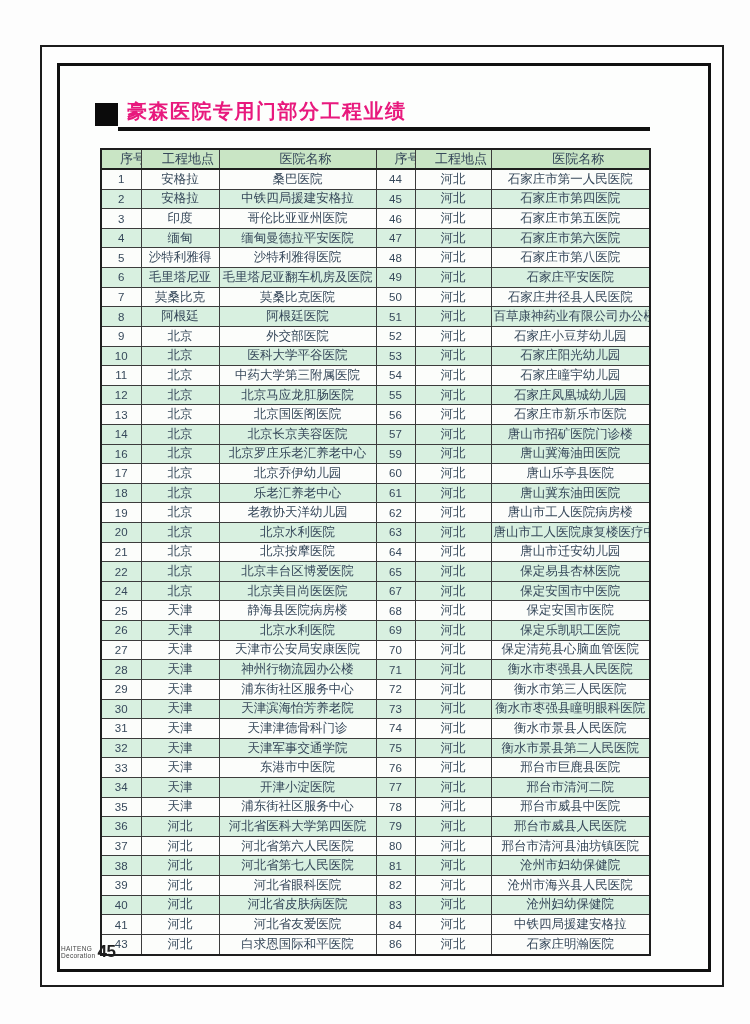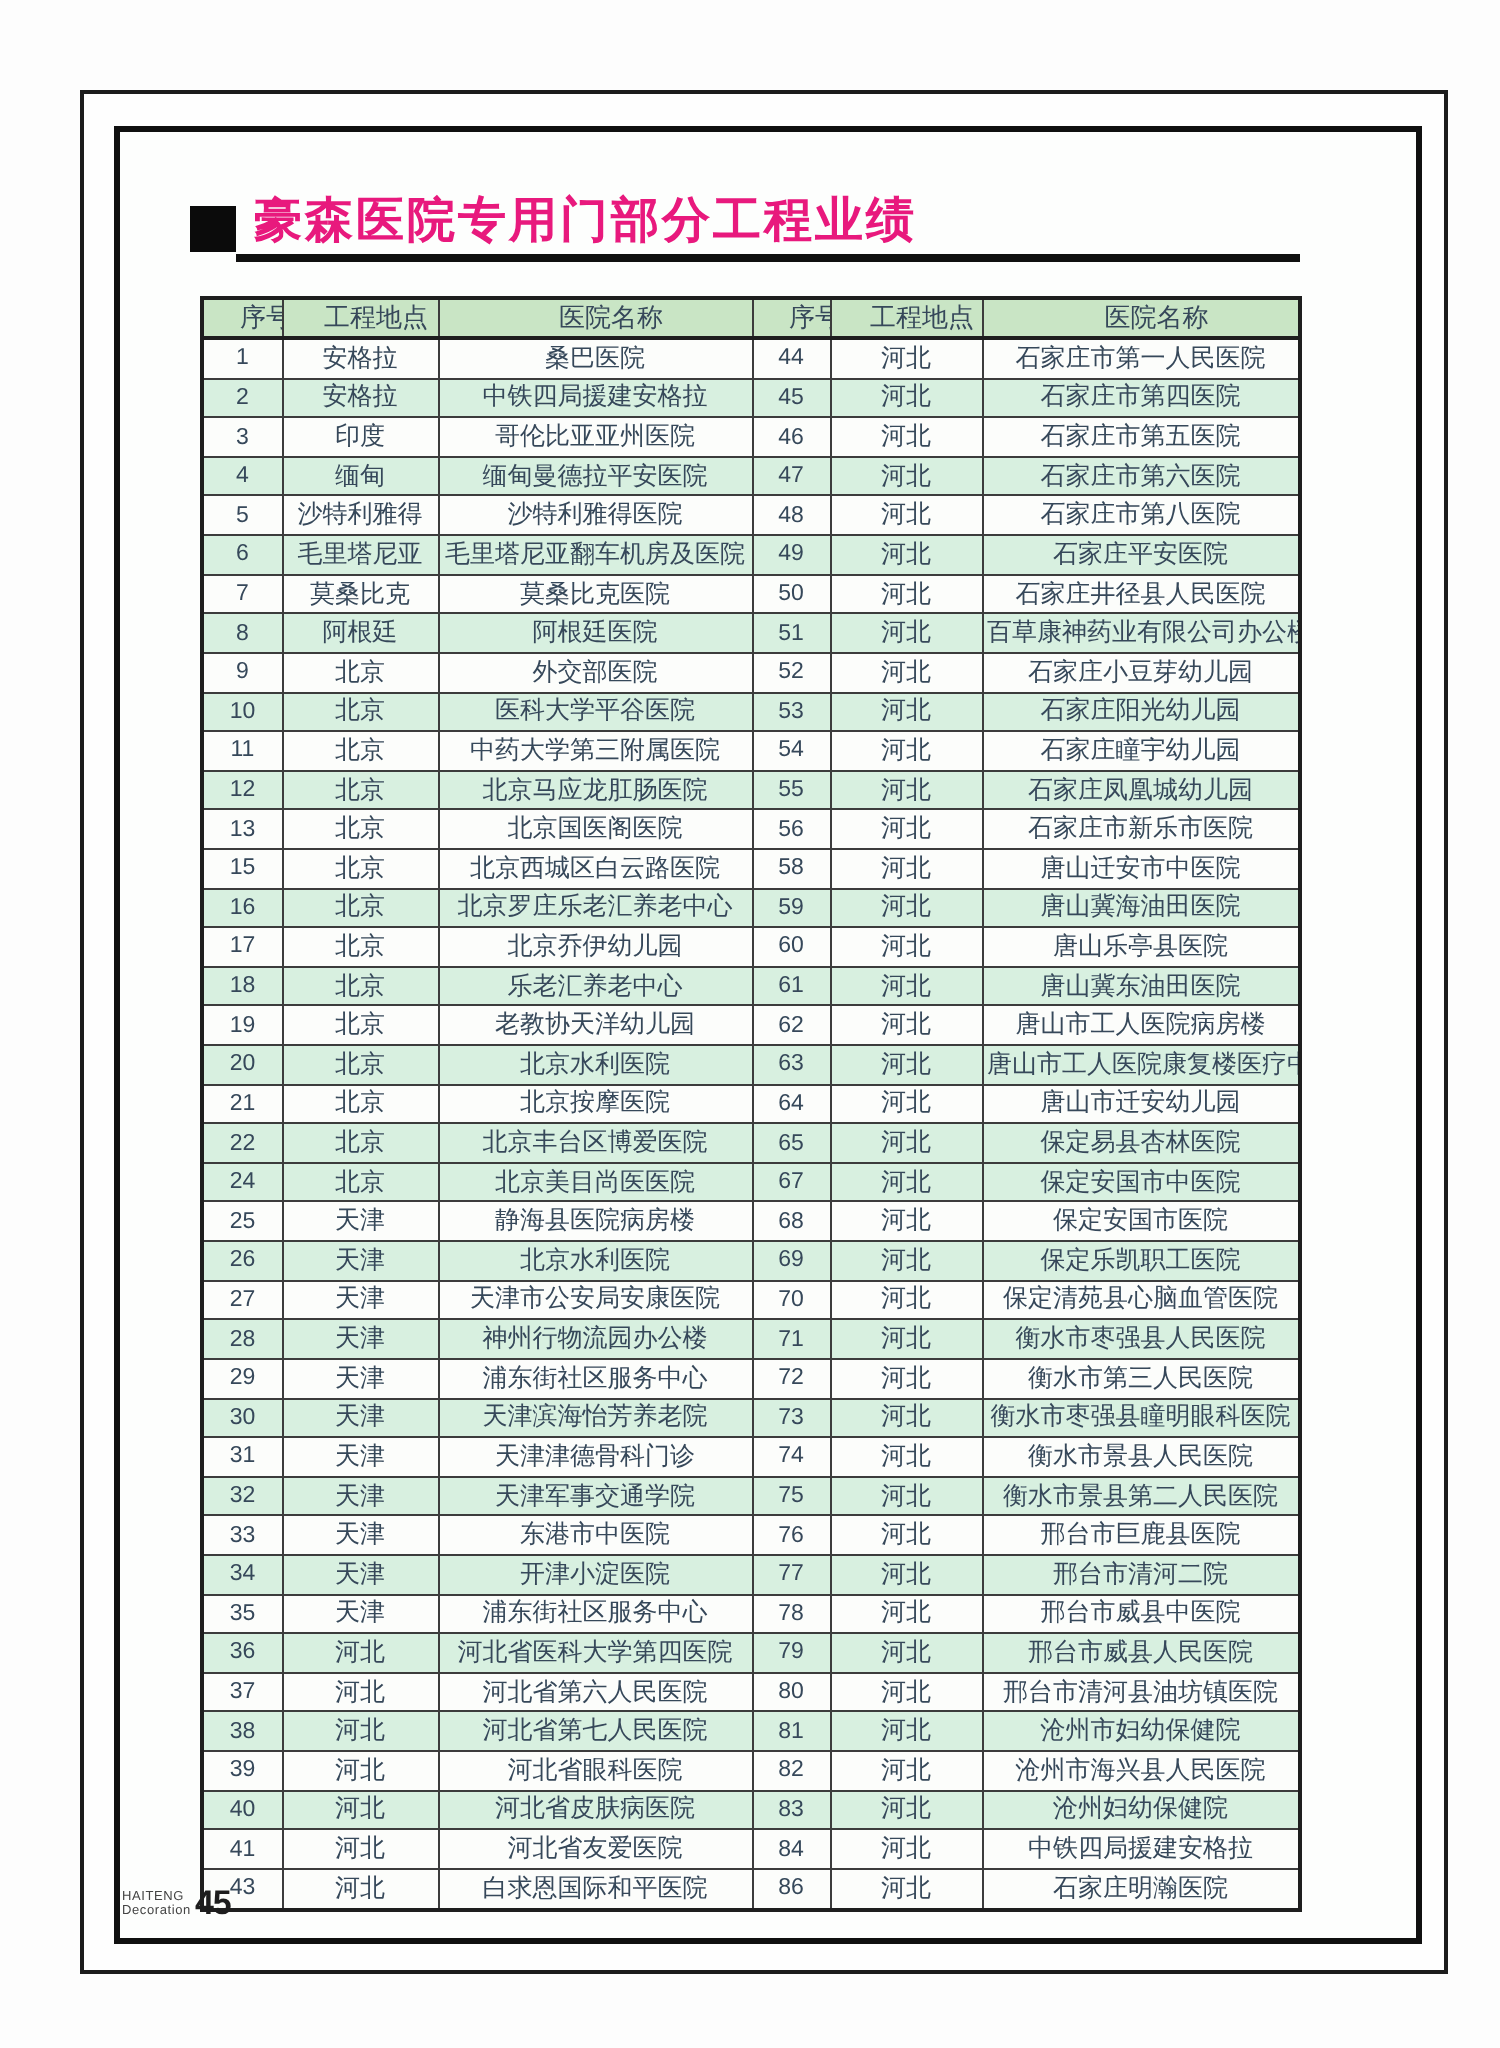--- a/index.html
+++ b/index.html
@@ -20,21 +20,21 @@
   }
   .title-block{
     position:absolute;left:95px;top:96px;height:30px;
     display:flex;align-items:center;
   }
   .title-square{
     width:23px;height:23px;background:#0b0b0b;margin-top:6px;flex:0 0 auto;
   }
   .page-title{
     margin-left:9px;
-    font-size:24px;font-weight:bold;color:#e8197d;
+    font-size:20px;font-weight:bold;color:#e8197d;
     letter-spacing:1.5px;white-space:nowrap;line-height:28px;
   }
   .title-underline{
     position:absolute;left:118px;top:127px;width:532px;height:4px;background:#101010;
   }
   .proj-table{
     position:absolute;left:100px;top:148px;width:549px;height:808px;
     border-collapse:collapse;table-layout:fixed;
     font-size:12.5px;color:#36485a;
   }
@@ -195,27 +195,27 @@
           <td>石家庄凤凰城幼儿园</td>
         </tr>
         <tr class="row-white">
           <td class="num">13</td>
           <td>北京</td>
           <td>北京国医阁医院</td>
           <td class="num">56</td>
           <td>河北</td>
           <td>石家庄市新乐市医院</td>
         </tr>
-        <tr class="row-white">
-          <td class="num">15</td>
-          <td>北京</td>
-          <td>北京西城区白云路医院</td>
-          <td class="num">58</td>
-          <td>河北</td>
-          <td>唐山迁安市中医院</td>
+        <tr class="row-green">
+          <td class="num">14</td>
+          <td>北京</td>
+          <td>北京长京美容医院</td>
+          <td class="num">57</td>
+          <td>河北</td>
+          <td>唐山市招矿医院门诊楼</td>
         </tr>
         <tr class="row-green">
           <td class="num">16</td>
           <td>北京</td>
           <td>北京罗庄乐老汇养老中心</td>
           <td class="num">59</td>
           <td>河北</td>
           <td>唐山冀海油田医院</td>
         </tr>
         <tr class="row-white">

